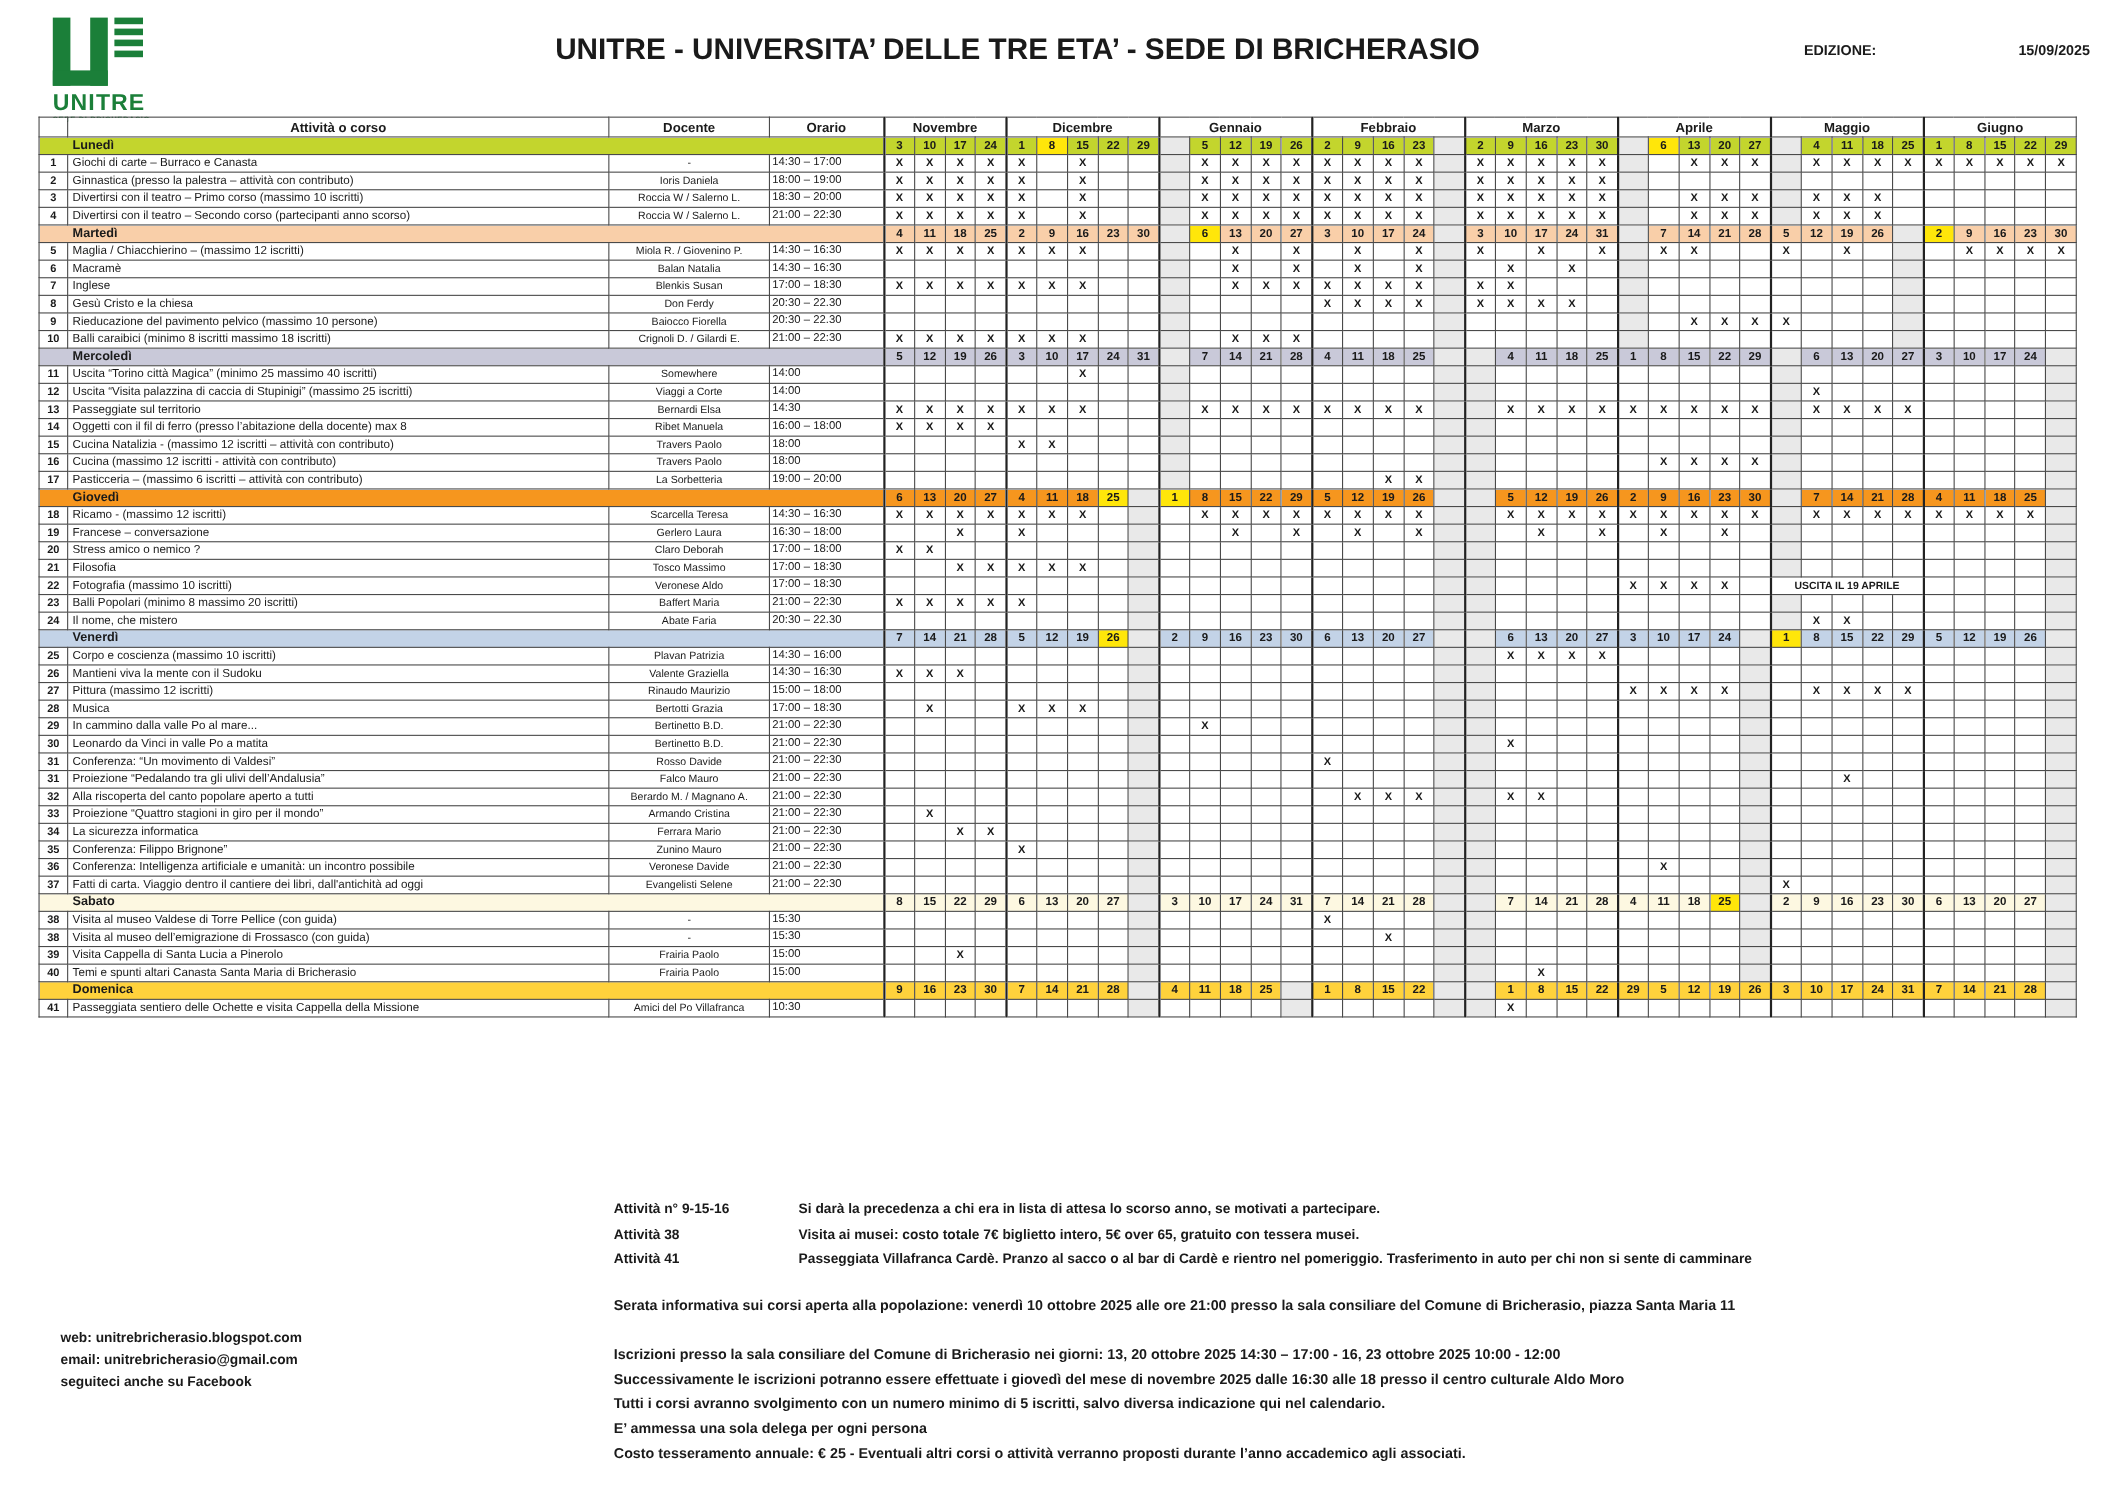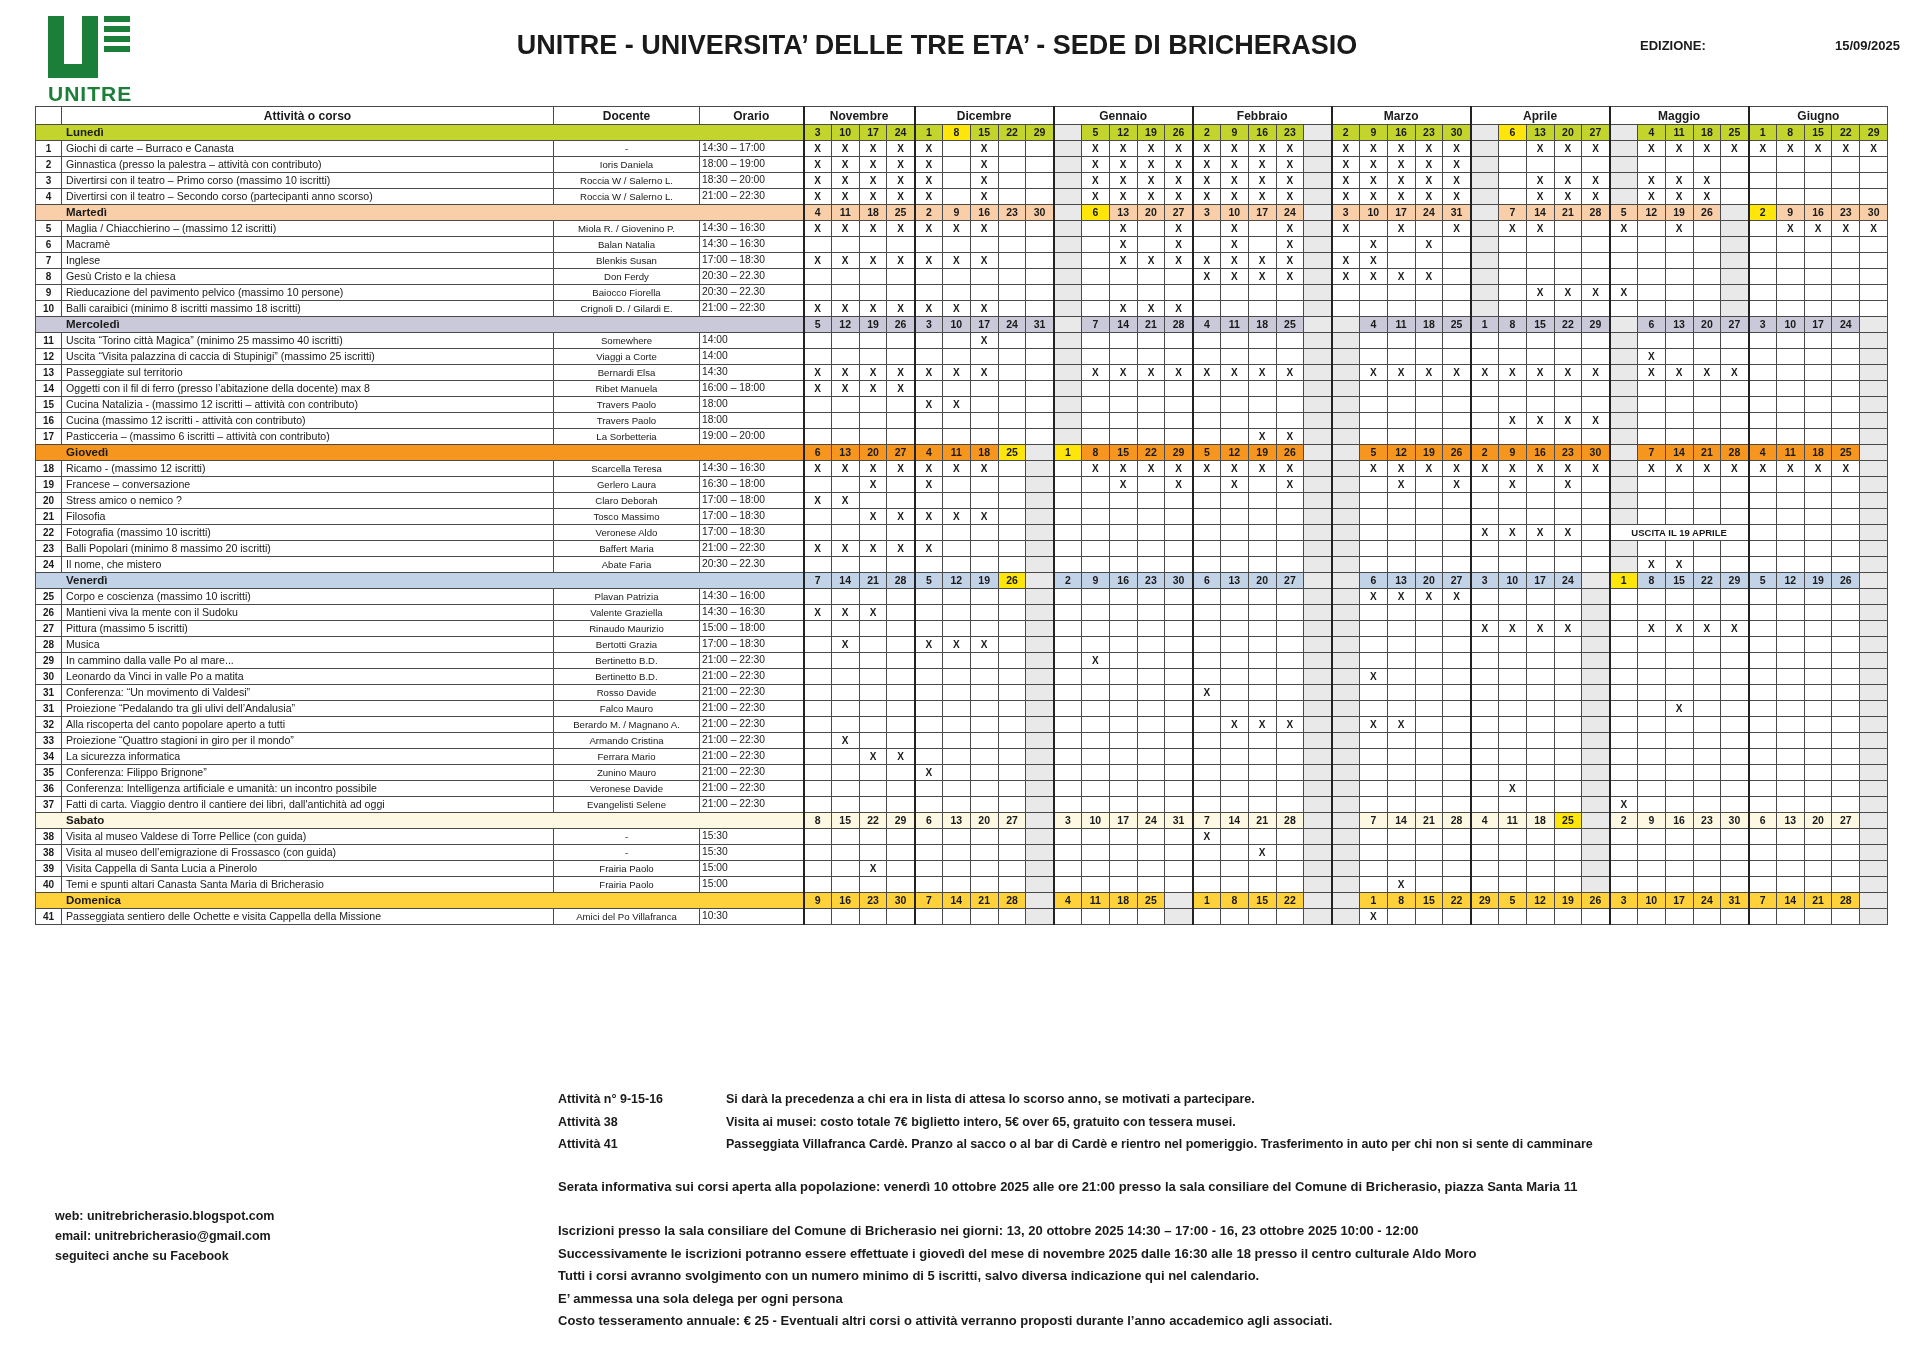--- a/index.html
+++ b/index.html
@@ -8,21 +8,21 @@
 
   
   .logo{position:absolute;left:48px;top:16px;width:150px;data:none;}
   .logo-u{position:relative;width:92px;height:62px;}
   .logo-u .bar-l{position:absolute;left:0;top:0;width:16px;height:62px;background:#1b7f39;}
   .logo-u .bar-r{position:absolute;left:34px;top:0;width:16px;height:62px;background:#1b7f39;}
   .logo-u .bar-b{position:absolute;left:0;top:48px;width:50px;height:14px;background:#1b7f39;}
   .logo-u .stripe{position:absolute;left:56px;height:6px;width:26px;background:#1b7f39;}
   .logo-name{font-weight:bold;color:#1b7f39;font-size:21px;letter-spacing:1px;margin-top:4px;}
   .logo-sub{font-weight:bold;color:#1b7f39;font-size:7px;letter-spacing:.5px;}
-  .titles{position:absolute;left:312px;top:30px;width:1250px;text-align:center;}
+  .titles{position:absolute;left:300px;top:30px;width:1250px;text-align:center;}
   .title{font-size:27px;font-weight:bold;}
   .subtitle{font-size:20px;font-weight:bold;margin-top:14px;}
   .edizione{position:absolute;left:1640px;top:38px;width:260px;display:flex;
             justify-content:space-between;font-size:13px;font-weight:bold;}
 
   
   table{border-collapse:collapse;table-layout:fixed;position:absolute;left:35px;top:106px;border-radius:20px;}
   td,th{border:1px solid #4a4a4a;padding:0;overflow:hidden;white-space:nowrap;
         font-size:10.5px;line-height:1;height:15px;}
   th{font-size:12px;font-weight:bold;height:17px;background:#fff;}
@@ -1506,21 +1506,21 @@
         <td class="dcell"></td>
         <td class="dcell"></td>
         <td class="dcell ms"></td>
         <td class="dcell"></td>
         <td class="dcell"></td>
         <td class="dcell"></td>
         <td class="dcell filler"></td>
       </tr>
       <tr class="act">
         <td class="num-cell">27</td>
-        <td class="act-cell">Pittura  (massimo 5 iscritti)</td>
+        <td class="act-cell">Pittura  (massimo 12 iscritti)</td>
         <td class="doc-cell">Rinaudo Maurizio</td>
         <td class="ora-cell">15:00 – 18:00</td>
         <td class="dcell ms"></td>
         <td class="dcell"></td>
         <td class="dcell"></td>
         <td class="dcell"></td>
         <td class="dcell ms"></td>
         <td class="dcell"></td>
         <td class="dcell"></td>
         <td class="dcell"></td>

